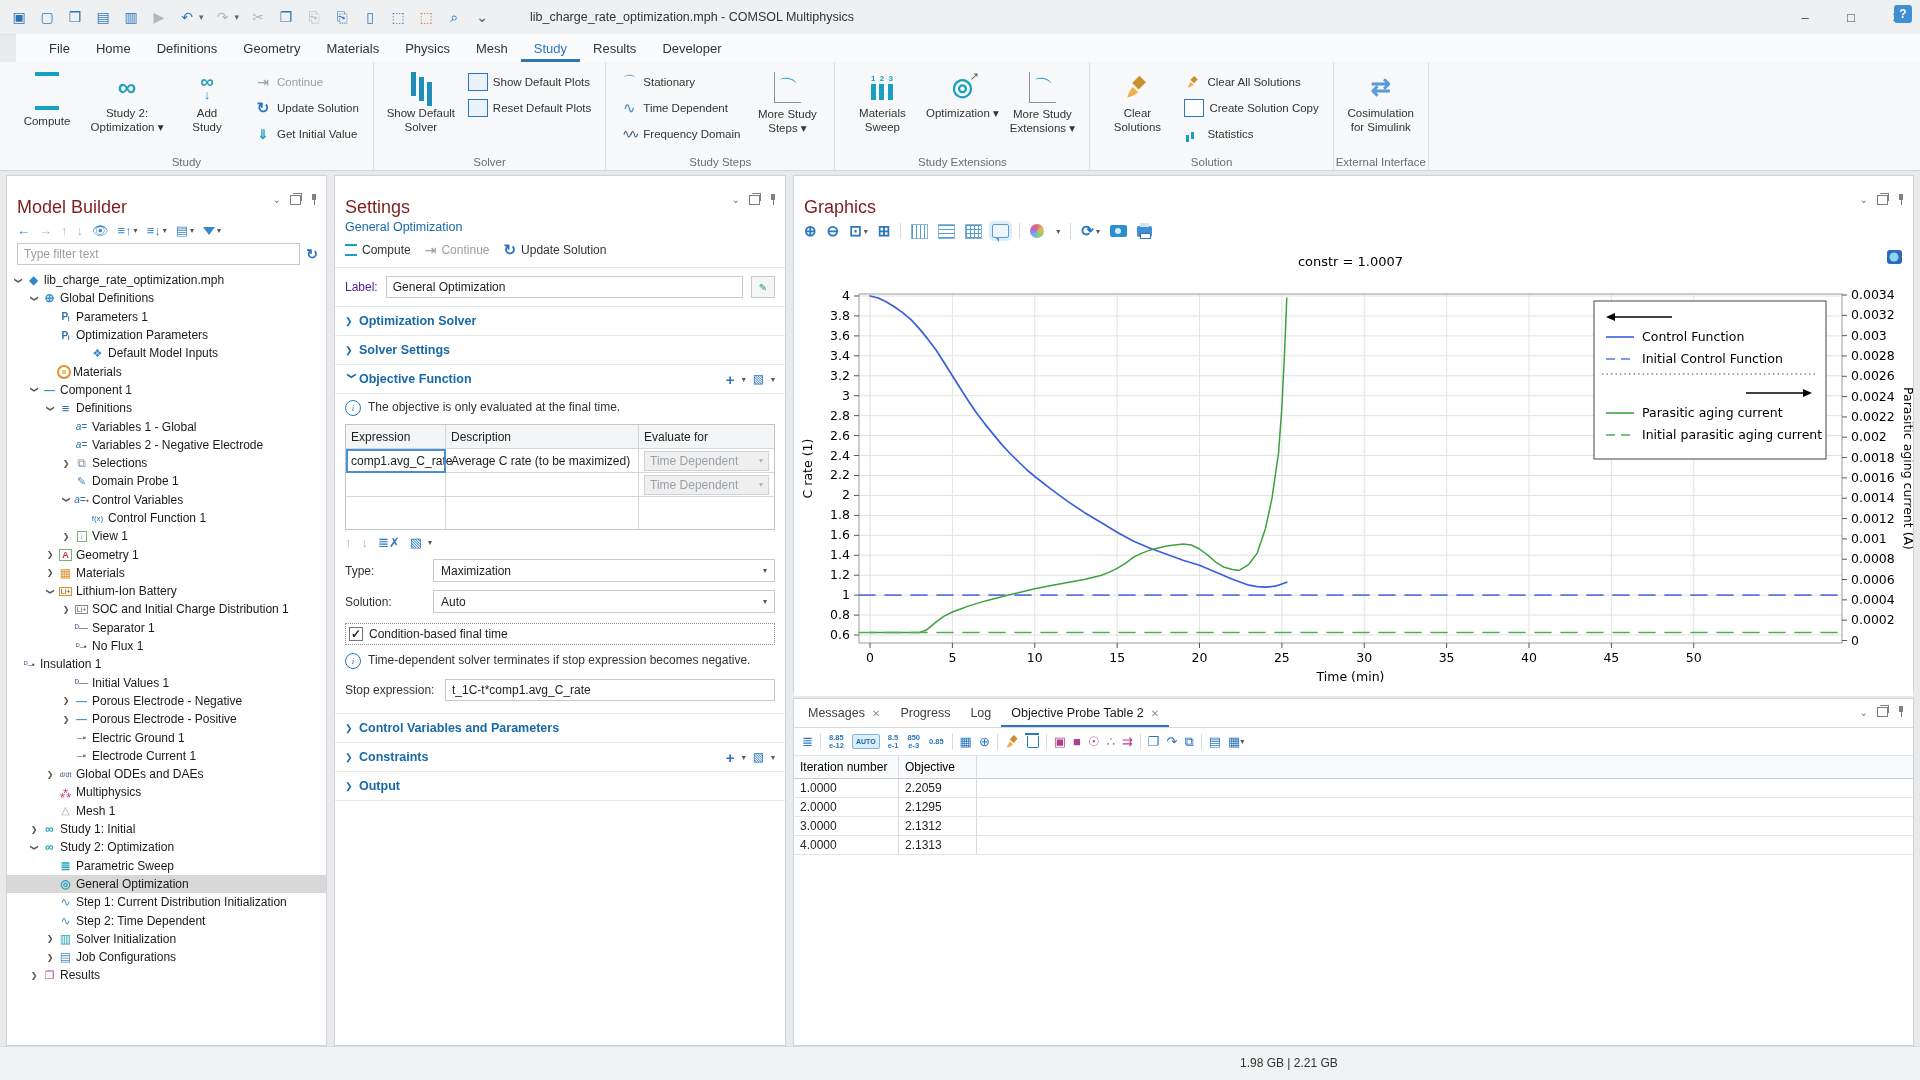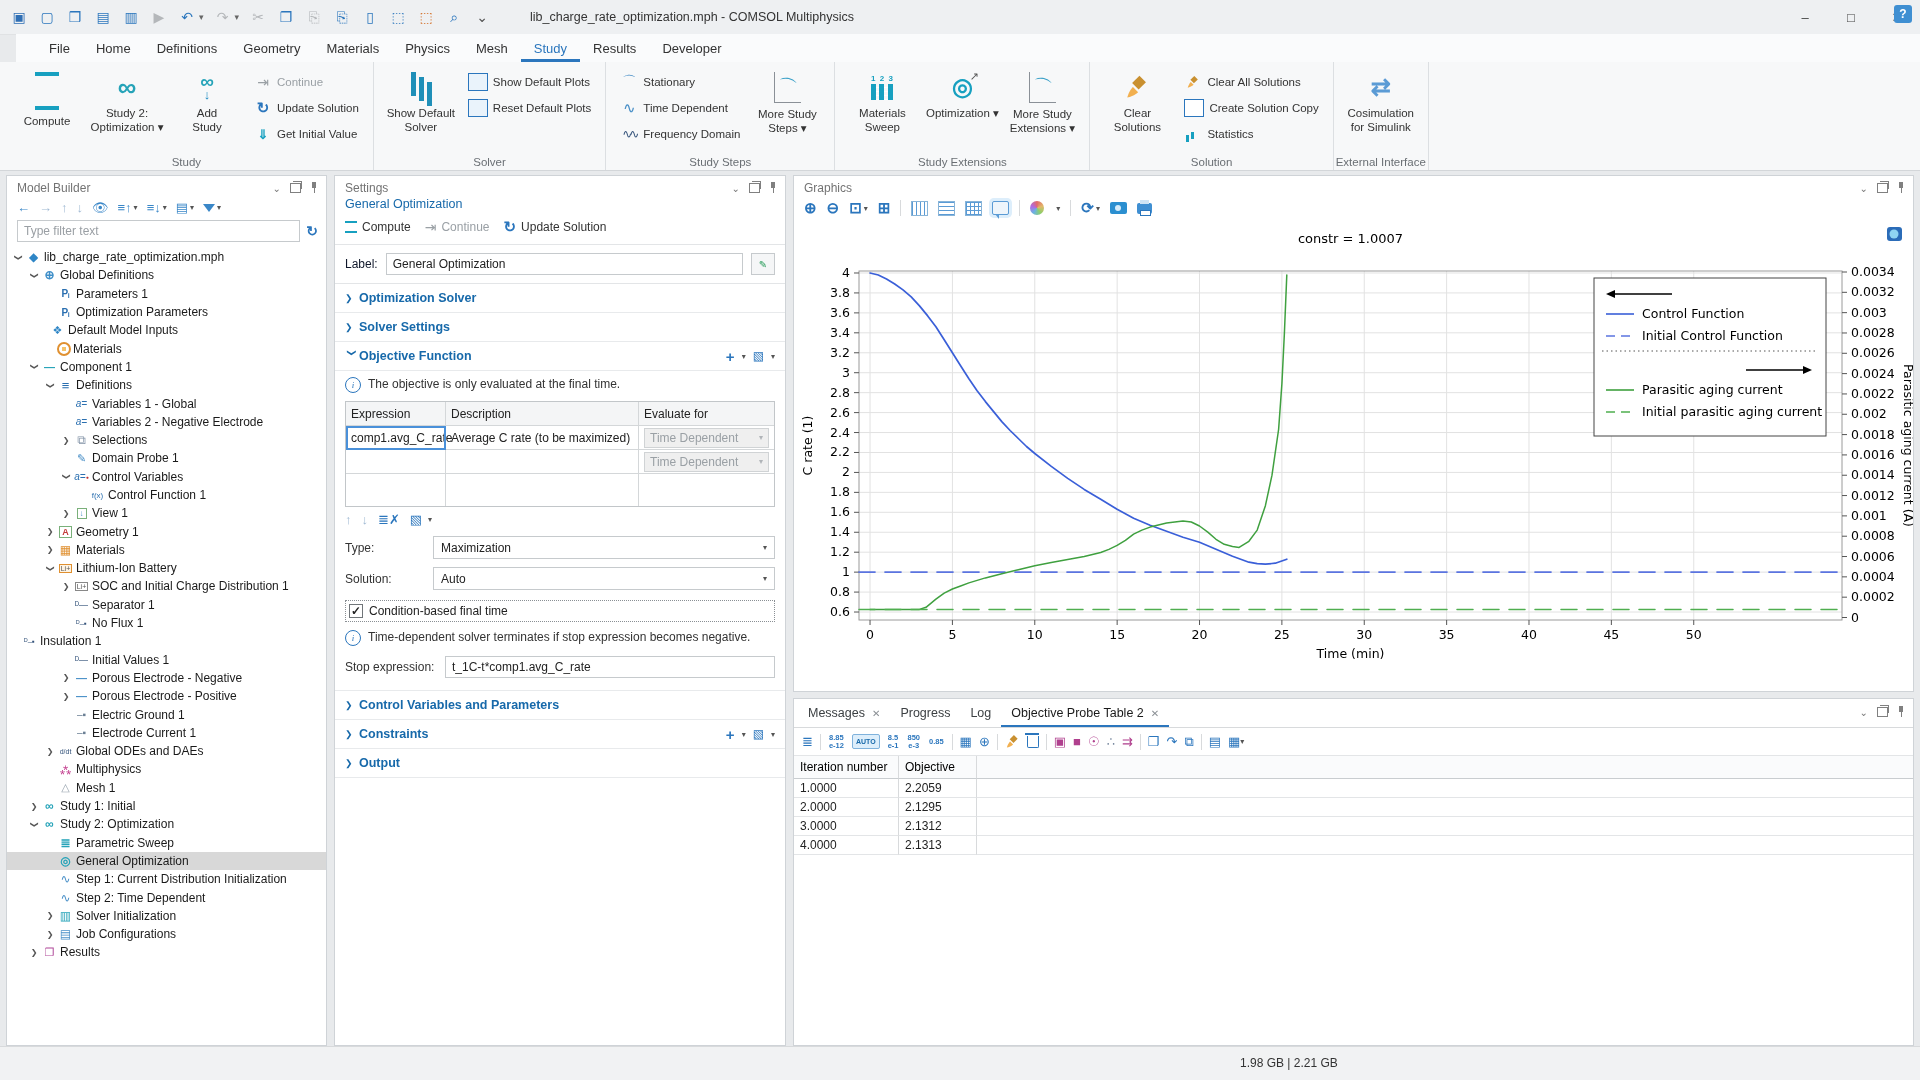--- a/index.html
+++ b/index.html
@@ -57,21 +57,21 @@
   .ric-optimization::before{content:"\25CE";font-size:24px;color:#17a0c0;font-weight:bold;}
   .ric-optimization::after{content:"\2197";position:absolute;right:-6px;top:-2px;font-size:11px;color:#555;}
   .ric-cosim::before{content:"\21C4";font-size:24px;color:#5b9bd5;font-weight:bold;}
   .sic-docs{position:relative;width:11px;height:13px;border:1.5px solid #2b76bd;background:#fff;}
   .sic-docs::before{content:"";position:absolute;left:3px;top:-4px;width:11px;height:13px;border:1.5px solid #6ba3d6;z-index:-1;background:#eaf3fb;}
   .sic-stats{position:relative;width:14px;height:13px;}
   .sic-stats::before{content:"";position:absolute;left:2px;bottom:0;width:3px;height:7px;background:#17a0c0;box-shadow:5px -3px 0 #17a0c0;}
   
   .panel{position:absolute;background:#fff;border:1px solid #cfd3d7;box-sizing:border-box;}
   .panel-header{display:flex;align-items:center;padding:5px 8px 2px 10px;}
-  .panel-title{font-size:12px;color:#737373;flex:1;}
+  .panel-title{font-size:18px;color:#7f1d1d;flex:1;margin-top:16px;}
   .pane-btns{display:flex;align-items:center;gap:9px;color:#777;}
   .pb{font-size:10px;color:#777;}
   .pb-float{width:9px;height:8px;border:1px solid #808archivo080;position:relative;}
   .pb-float{border:1px solid #808080;}
   .pb-float::before{content:"";position:absolute;left:2px;top:-3px;width:8px;height:7px;border-top:1px solid #808080;border-right:1px solid #808080;}
   .pb-pin{position:relative;width:8px;height:12px;}
   .pb-pin::before{content:"";position:absolute;left:2px;top:0;width:4px;height:6px;background:#808080;}
   .pb-pin::after{content:"";position:absolute;left:3.5px;top:6px;width:1px;height:5px;background:#808080;}
   
   #model-builder{left:6px;top:175px;width:321px;height:871px;}
@@ -125,21 +125,21 @@
   .ti-jobconf::before{content:"\25A4";color:#4a90c8;font-size:12px;}
   .ti-results::before{content:"\2750";color:#b04a9a;font-size:11px;}
   
   #settings-panel{left:334px;top:175px;width:452px;height:871px;overflow:hidden;}
   #settings-sub{padding:0 10px;font-size:12.5px;color:#1769aa;}
   #settings-actions{display:flex;align-items:center;gap:14px;padding:7px 10px 8px 10px;border-bottom:1px solid #e3e5e7;}
   .sact{display:flex;align-items:center;gap:5px;font-size:12px;color:#333;}
   .sact.dis{color:#9aa0a5;}
   .sact-ic-compute{width:12px;height:8px;border-top:2.5px solid #17a0c0;border-bottom:2.5px solid #17a0c0;}
   #label-row{display:flex;align-items:center;padding:8px 10px;gap:8px;border-bottom:1px solid #e3e5e7;}
-  #label-row label{font-size:12px;color:#0f172a;}
+  #label-row label{font-size:12px;color:#4c1d95;}
   #label-input{flex:1;height:20px;border:1px solid #c6cacd;font-size:12px;padding:0 6px;font-family:"Liberation Sans",sans-serif;color:#222;}
   #label-btn{width:22px;height:20px;border:1px solid #c6cacd;background:#f5f6f7;display:flex;align-items:center;justify-content:center;font-size:10px;color:#2a9d5c;}
   .sec{display:flex;align-items:center;height:28px;padding:0 10px;border-bottom:1px solid #e8eaec;}
   .sec .schev{font-size:9px;color:#1769aa;width:14px;}
   .sec .schev.open{transform:rotate(90deg);}
   .sec .stitle{font-size:12.5px;font-weight:bold;color:#1769aa;flex:1;}
   .sec .sicons{display:flex;align-items:center;gap:7px;color:#2b76bd;font-size:13px;}
   .sec .sicons .plus{font-size:15px;font-weight:bold;}
   .sec .sicons .tblc{font-size:12px;}
   .sec .sicons .chev{font-size:8px;color:#555;}
@@ -467,21 +467,21 @@
         <div class="trow" style="padding-left: 36px;">
           <span class="tarrow"></span>
           <span class="ticon icon ti-params"></span>
           <span class="tlabel">Parameters 1</span>
         </div>
         <div class="trow" style="padding-left: 36px;">
           <span class="tarrow"></span>
           <span class="ticon icon ti-params"></span>
           <span class="tlabel">Optimization Parameters</span>
         </div>
-        <div class="trow" style="padding-left: 28px;">
+        <div class="trow" style="padding-left: 28px; margin-left: 40px;">
           <span class="tarrow"></span>
           <span class="ticon icon ti-model-inputs"></span>
           <span class="tlabel">Default Model Inputs</span>
         </div>
         <div class="trow" style="padding-left: 36px;">
           <span class="tarrow"></span>
           <span class="ticon icon ti-materials-g"></span>
           <span class="tlabel">Materials</span>
         </div>
         <div class="trow" style="padding-left: 20px;">

